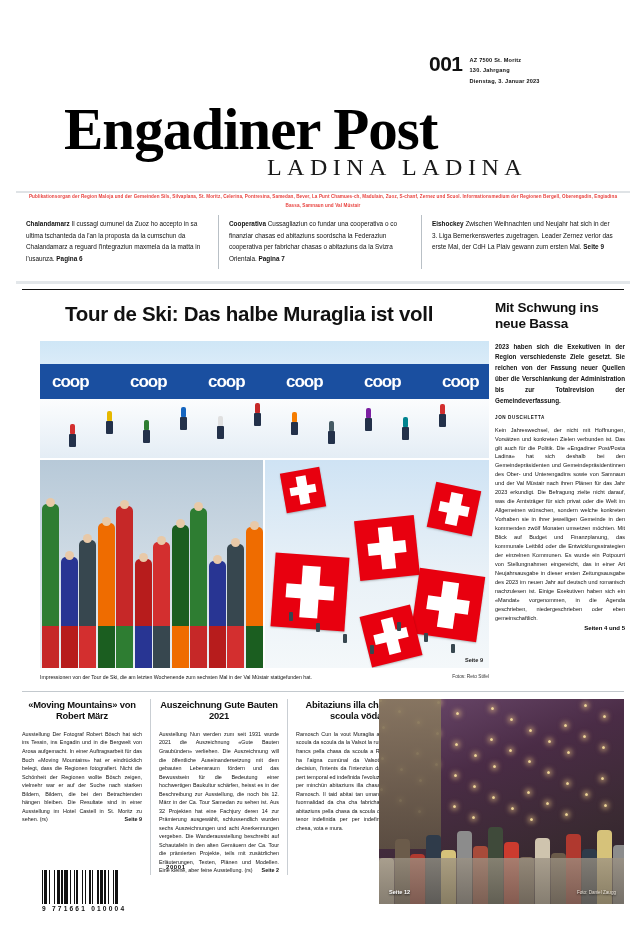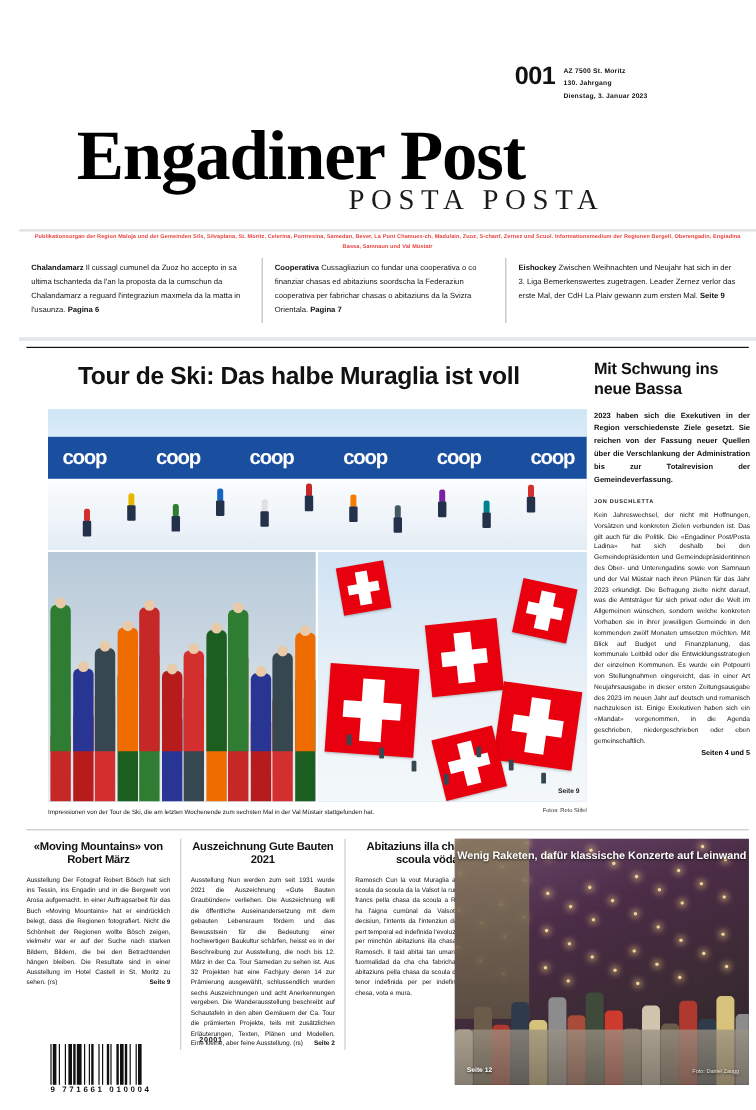--- a/index.html
+++ b/index.html
@@ -95,21 +95,21 @@
     <div class="issue-no">001</div>
     <div class="meta-lines">
       <div>AZ 7500 St. Moritz</div>
       <div>130. Jahrgang</div>
       <div>Dienstag, 3. Januar 2023</div>
     </div>
   </div>
 
   <div class="masthead">
     <div class="masthead-main">Engadiner Post</div>
-    <div class="masthead-sub">POSTA POSTA</div>
+    <div class="masthead-sub">LADINA LADINA</div>
   </div>
 
   <div class="rule-grey"></div>
   <div class="pub-line">Publikationsorgan der Region Maloja und der Gemeinden Sils, Silvaplana, St. Moritz, Celerina, Pontresina, Samedan, Bever, La Punt Chamues-ch, Madulain, Zuoz, S-chanf, Zernez und Scuol. Informationsmedium der Regionen Bergell, Oberengadin, Engiadina Bassa, Samnaun und Val Müstair</div>
 
   <div class="teasers">
     <div class="teaser">
       <b>Chalandamarz</b>
       <span>Il cussagl cumunel da Zuoz ho accepto in sa ultima tschanteda da l'an la proposta da la cumschun da Chalandamarz a reguard l'integraziun maxmela da la matta in l'usaunza.</span>
       <span class="pg">Pagina 6</span>
@@ -359,21 +359,20 @@
           <div style="position: absolute; bottom: 0px; left: 124.8px; width: 15px; height: 62px; border-radius: 4px 4px 0px 0px; background: rgb(204, 59, 46);"></div>
           <div style="position: absolute; bottom: 0px; left: 140.4px; width: 15px; height: 47px; border-radius: 4px 4px 0px 0px; background: rgb(122, 106, 88);"></div>
           <div style="position: absolute; bottom: 0px; left: 156px; width: 15px; height: 66px; border-radius: 4px 4px 0px 0px; background: rgb(207, 196, 174);"></div>
           <div style="position: absolute; bottom: 0px; left: 171.6px; width: 15px; height: 51px; border-radius: 4px 4px 0px 0px; background: rgb(107, 91, 74);"></div>
           <div style="position: absolute; bottom: 0px; left: 187.2px; width: 15px; height: 70px; border-radius: 4px 4px 0px 0px; background: rgb(176, 57, 47);"></div>
           <div style="position: absolute; bottom: 0px; left: 202.8px; width: 15px; height: 55px; border-radius: 4px 4px 0px 0px; background: rgb(47, 59, 74);"></div>
           <div style="position: absolute; bottom: 0px; left: 218.4px; width: 15px; height: 74px; border-radius: 4px 4px 0px 0px; background: rgb(214, 194, 122);"></div>
           <div style="position: absolute; bottom: 0px; left: 234px; width: 15px; height: 59px; border-radius: 4px 4px 0px 0px; background: rgb(140, 140, 140);"></div>
           <div style="position: absolute; left: 0px; right: 0px; bottom: 0px; height: 46px; background: linear-gradient(rgb(156, 146, 131), rgb(109, 102, 92)); opacity: 0.75;"></div>
         </div>
-    <div class="ovl-title">Wenig Raketen, dafür klassische Konzerte auf Leinwand</div>
     <div class="ovl-pg">Seite 12</div>
     <div class="ovl-credit">Foto: Daniel Zaugg</div>
   </div>
 
   <div class="barcode-wrap">
     <div class="bc-num-top">20001</div>
     <div class="bc-bars" id="bcbars">
           <span style="width: 1px; height: 34px; background: rgb(17, 17, 17);"></span>
           <span style="width: 1px; height: 34px; background: transparent;"></span>
           <span style="width: 3px; height: 34px; background: rgb(17, 17, 17);"></span>

